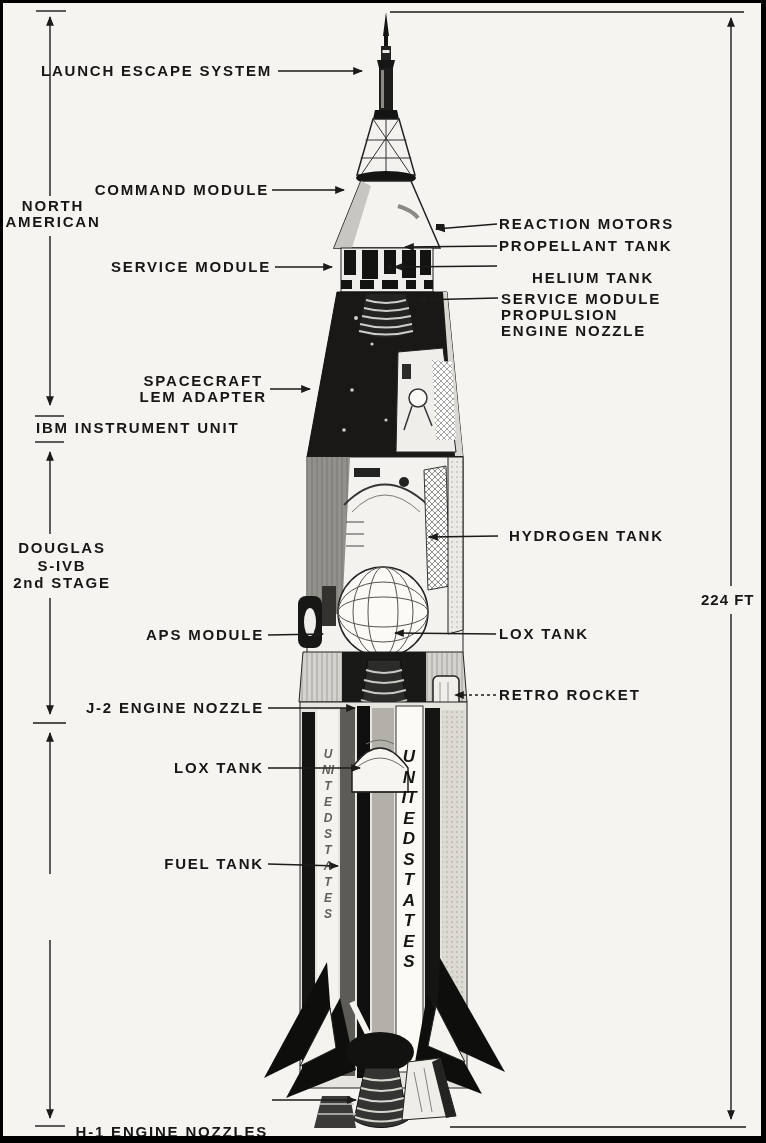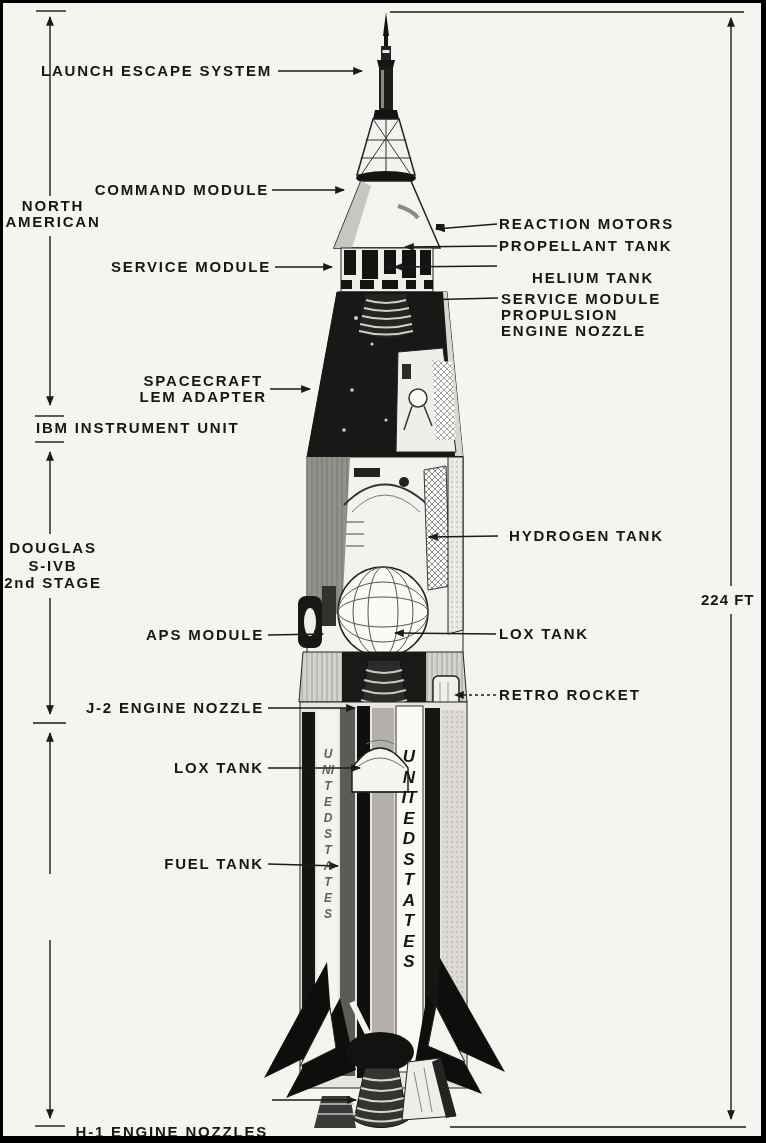--- a/index.html
+++ b/index.html
@@ -1,21 +1,21 @@
 <!DOCTYPE html>
 <html><head>
 <meta charset="utf-8">
 <style>
   html,body{margin:0;padding:0;background:#888;}
   .stage{position:relative;width:766px;height:1143px;background:#f5f4f0;overflow:hidden;
          font-family:"Liberation Sans",sans-serif;}
   .lbl{position:absolute;font-weight:bold;font-size:15px;line-height:16px;
        letter-spacing:1.8px;color:#181715;white-space:pre-line;}
   .ctr{text-align:center;}
-  .lh17{line-height:17.5px;}
+  .lh17{line-height:17.5px;padding-left:9px;}
   .dim{letter-spacing:1px;}
   .vletters{position:absolute;font-weight:bold;word-break:break-all;text-align:center;
             color:#141412;white-space:normal;font-style:italic;}
   .vmain{left:401px;top:747px;width:16px;font-size:17px;line-height:20.5px;}
   .vfaint{left:322px;top:746px;width:12px;font-size:12px;line-height:16px;color:#3c3b38;opacity:.8;}
   svg{position:absolute;left:0;top:0;}
   .border{position:absolute;background:#000;}
   .b-top{left:0;top:0;width:766px;height:3px;}
   .b-left{left:0;top:0;width:3px;height:1143px;}
   .b-right{left:761px;top:0;width:5px;height:1143px;}

